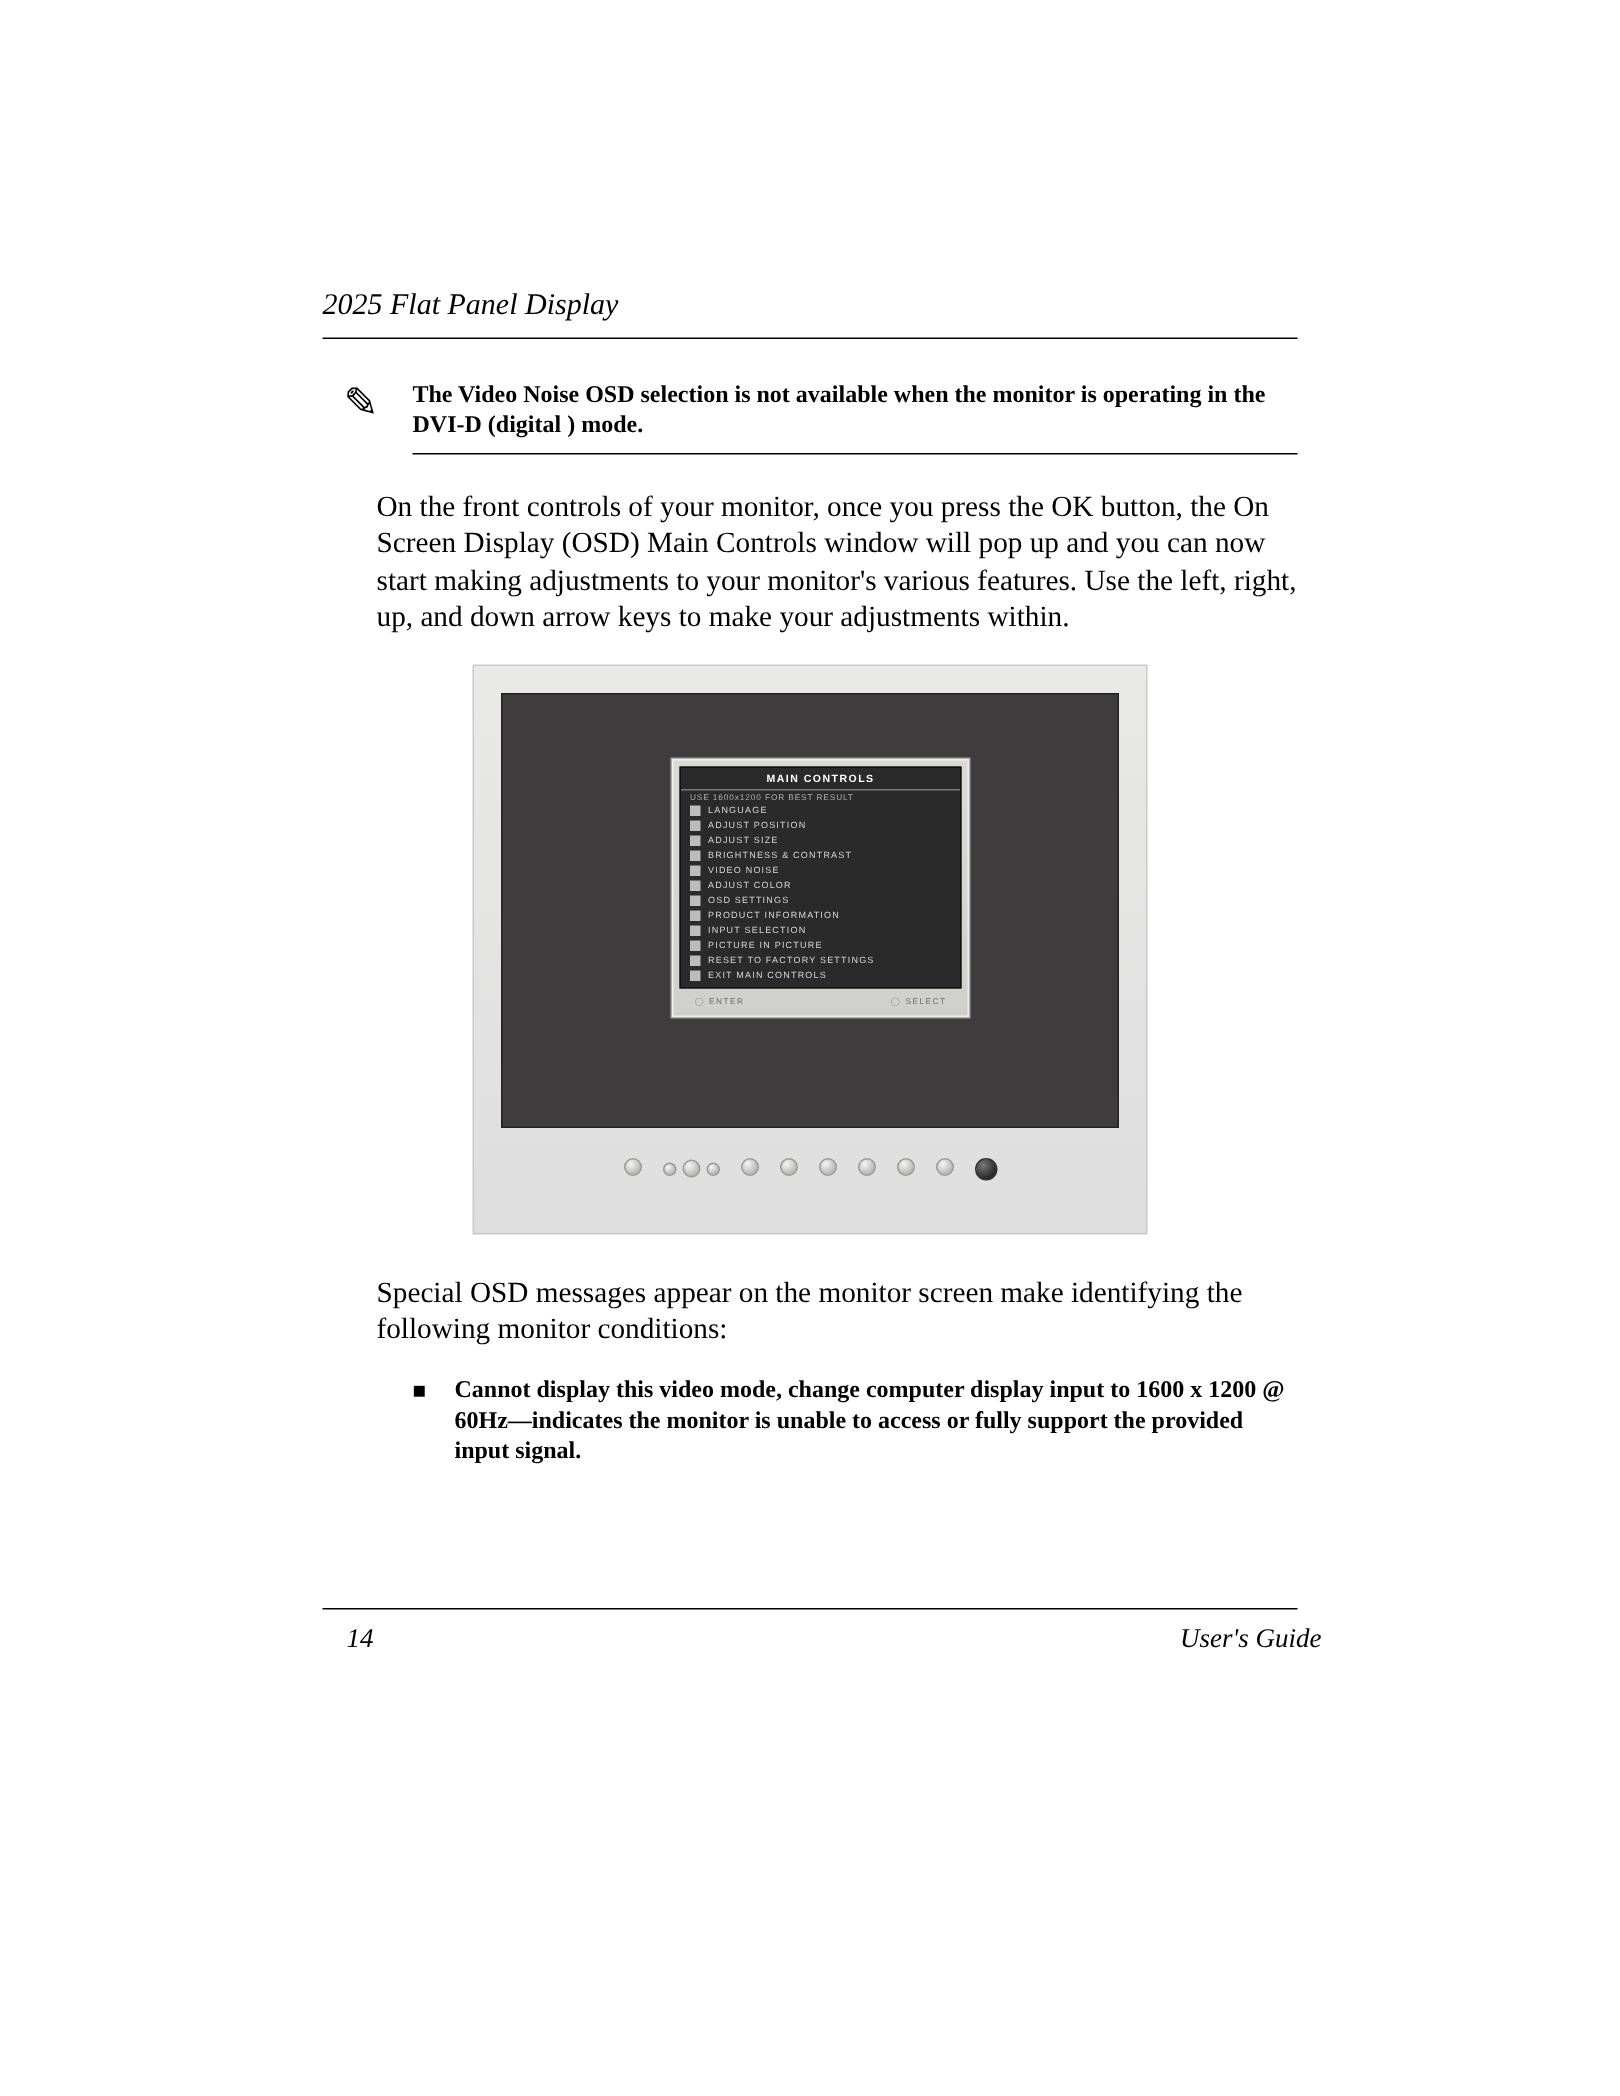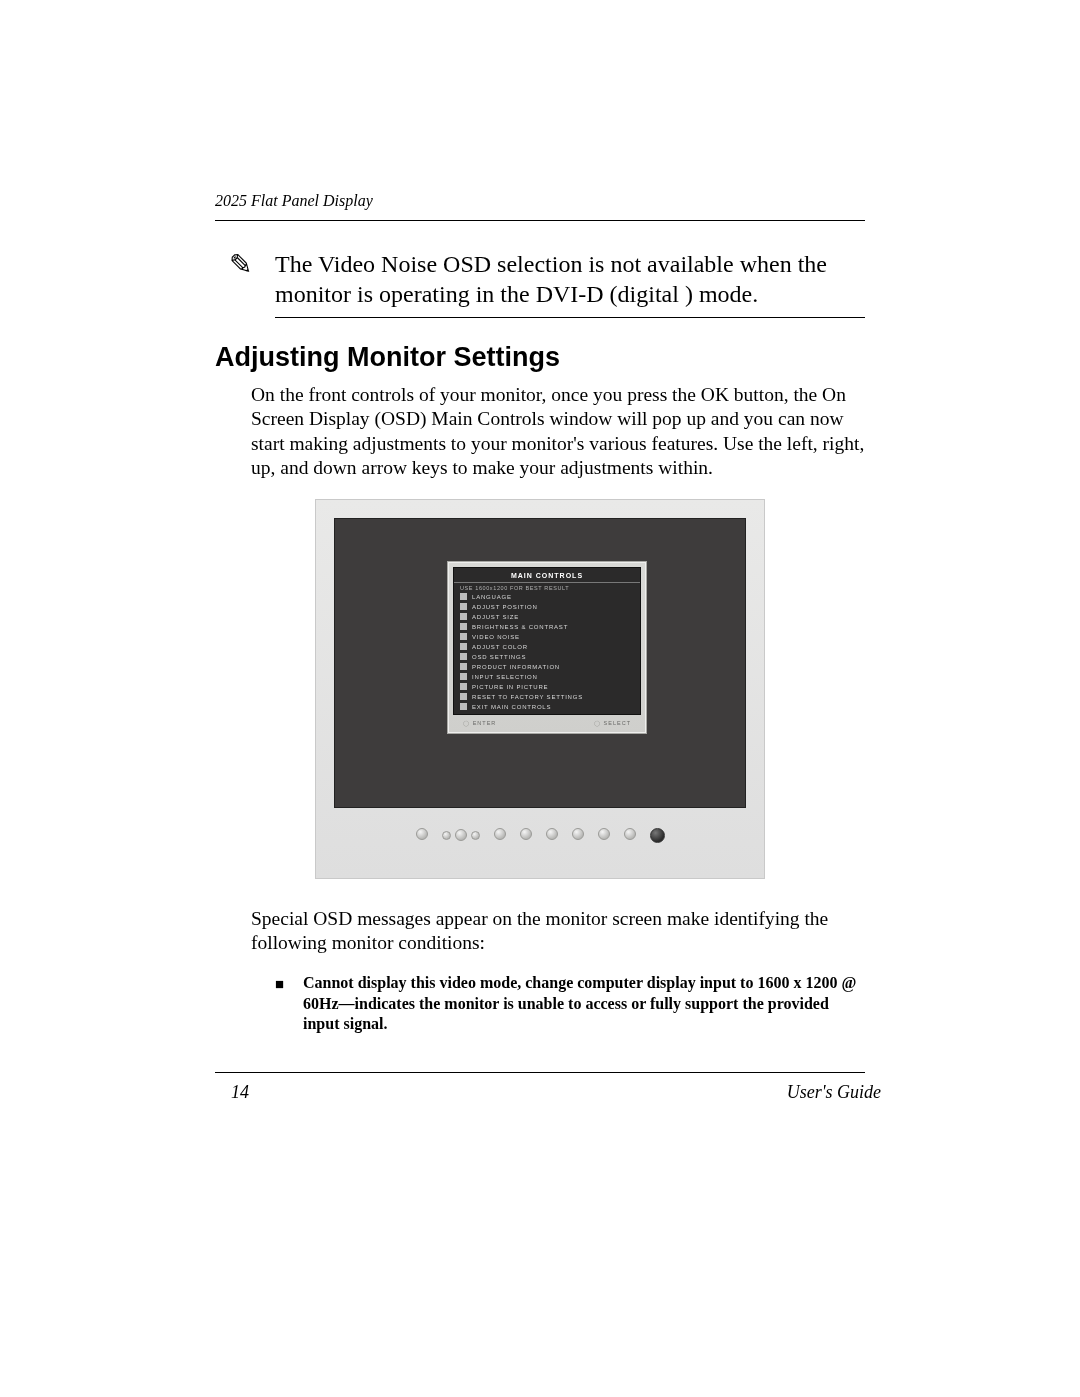--- a/index.html
+++ b/index.html
@@ -10,21 +10,21 @@
     width: 1080px;
     height: 1397px;
     position: relative;
   }
   .page {
     padding: 192px 215px 0 215px;
     box-sizing: border-box;
   }
   .running-head {
     font-style: italic;
-    font-size: 16px;
+    font-size: 20px;
     margin-bottom: 10px;
   }
   .hr {
     border: 0;
     border-top: 1.5px solid #000;
     margin: 0 0 28px 0;
   }
   .note-block {
     margin-left: 60px;
     border-bottom: 1px solid #000;
@@ -33,22 +33,23 @@
     position: relative;
   }
   .note-icon {
     position: absolute;
     left: -46px;
     top: 2px;
     font-size: 28px;
     line-height: 1;
   }
   .note-text {
-    font-size: 24px;
+    font-size: 16px;
     line-height: 1.25;
+    font-weight: bold;
   }
   h2.section {
     font-family: Arial, Helvetica, sans-serif;
     font-weight: 800;
     font-size: 27px;
     margin: 24px 0 10px 0;
   }
   .body-text {
     font-size: 19.5px;
     line-height: 1.25;
@@ -191,21 +192,20 @@
 
 <div class="page">
   <div class="running-head">2025 Flat Panel Display</div>
   <hr class="hr">
 
   <div class="note-block">
     <span class="note-icon">✎</span>
     <div class="note-text">The Video Noise OSD selection is not available when the monitor is operating in the DVI-D (digital ) mode.</div>
   </div>
 
-  <h2 class="section">Adjusting Monitor Settings</h2>
   <div class="body-text">On the front controls of your monitor, once you press the OK button, the On Screen Display (OSD) Main Controls window will pop up and you can now start making adjustments to your monitor's various features. Use the left, right, up, and down arrow keys to make your adjustments within.</div>
 
   <div class="figure">
     <div class="screen">
       <div class="osd">
         <div class="osd-inner">
           <div class="osd-title">MAIN CONTROLS</div>
           <div class="osd-sub">USE 1600x1200 FOR BEST RESULT</div>
           <div class="osd-item">
               <span class="ic"></span>

